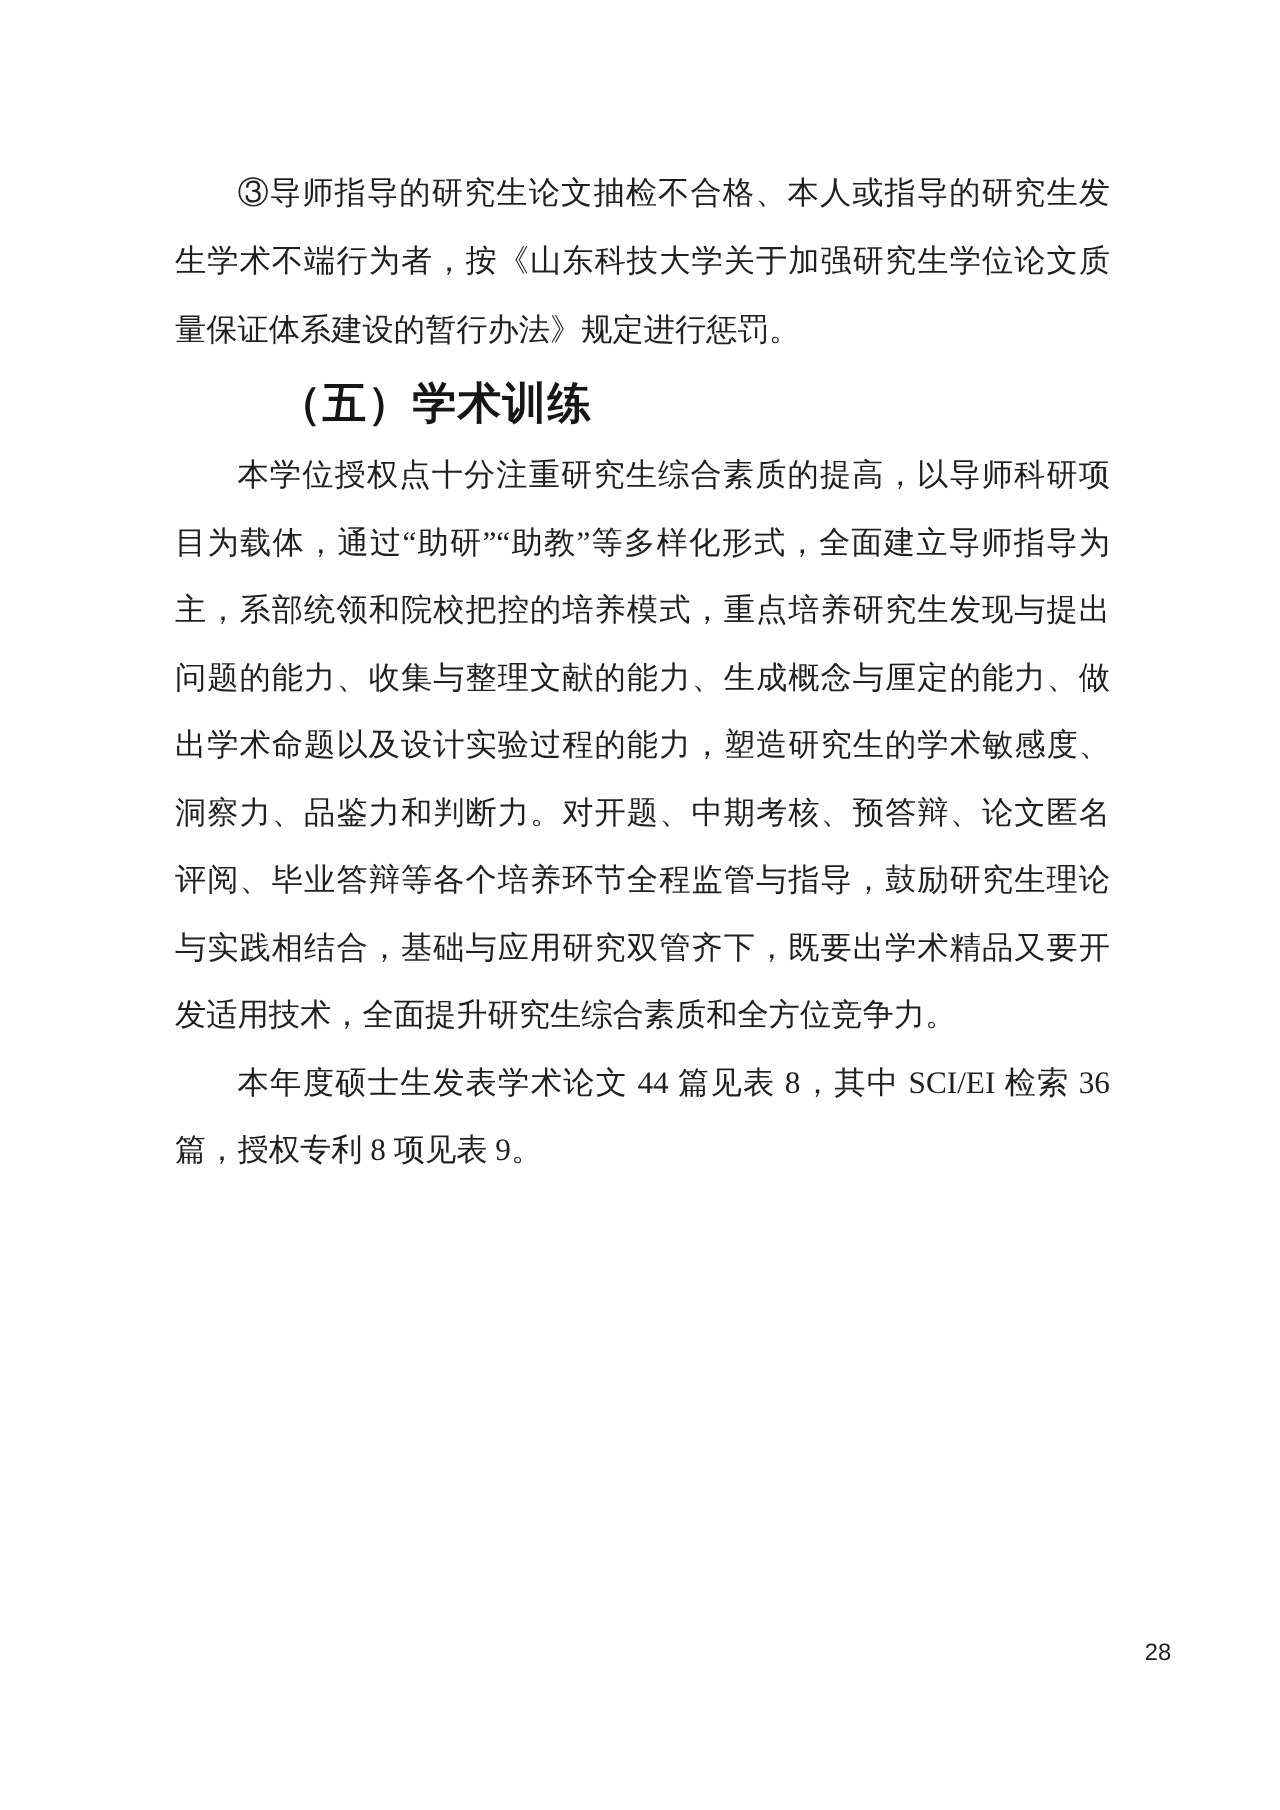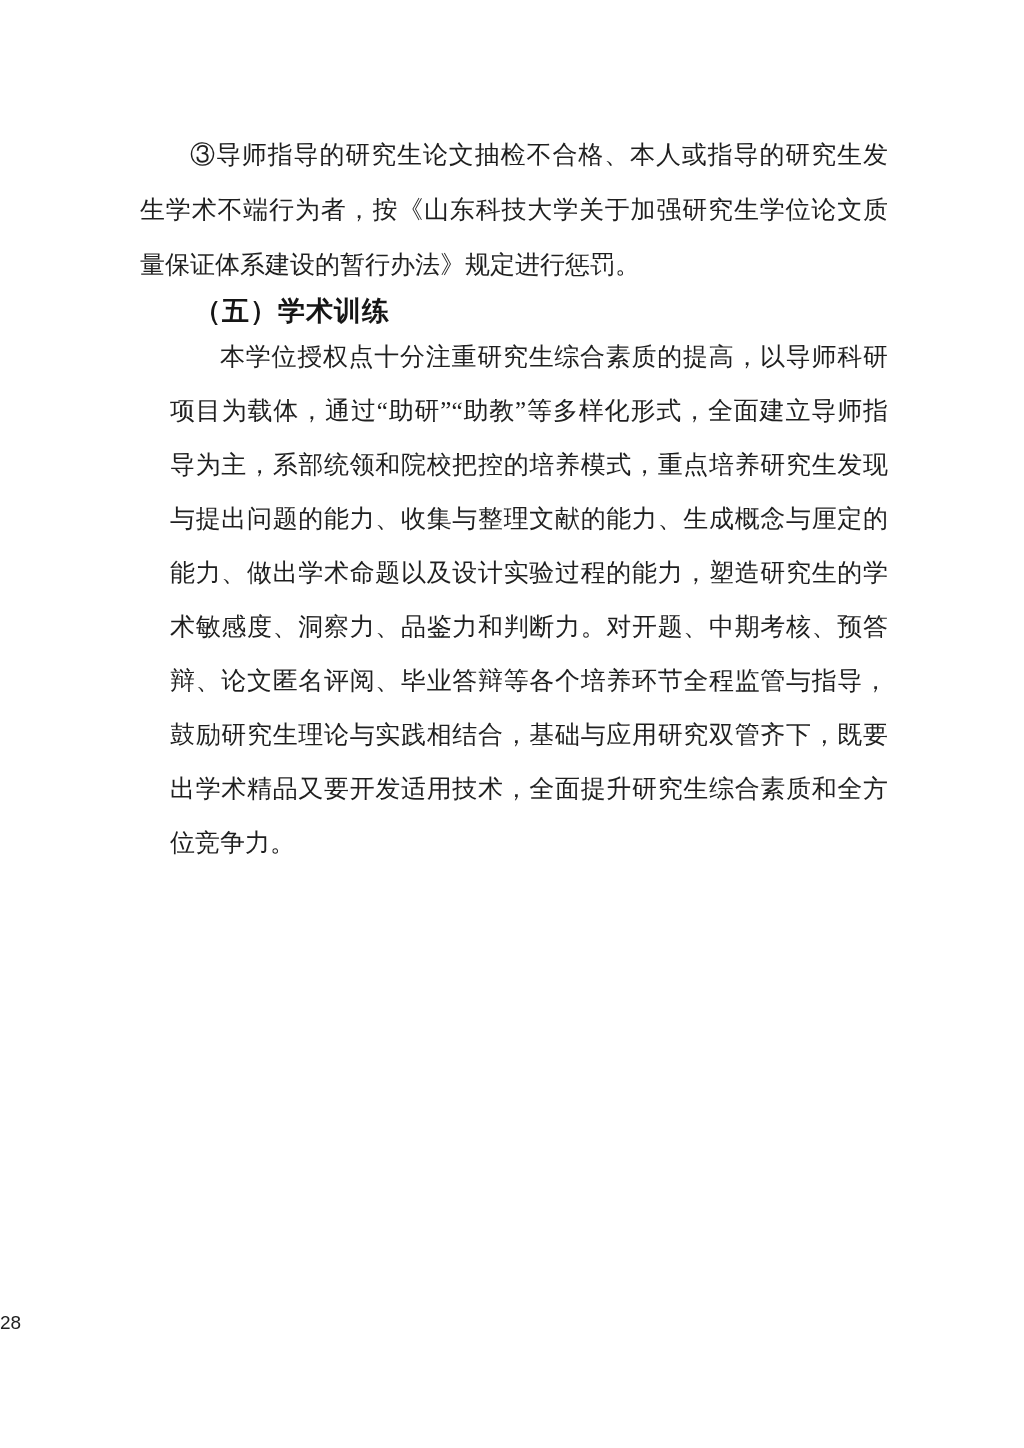--- a/index.html
+++ b/index.html
@@ -23,55 +23,56 @@
     width: 748px;
   }
   .content p.body {
     margin: 0;
     font-size: 25px;
     text-align: justify;
     text-indent: 2em;
     word-break: break-all;
   }
   .sec-a p.body { line-height: 55px; }
-  .sec-b p.body { line-height: 54px; margin-left: 30px; }
+  .sec-b p.body { line-height: 54px; }
   h2.heading {
-    margin: 0;
+    margin: 12px;
     padding: 0;
-    font-size: 27px;
+    font-size: 35px;
     font-weight: bold;
     line-height: 38px;
     text-indent: 2em;
     letter-spacing: 1px;
     color: #161616;
   }
   .page-number {
     position: absolute;
     left: 0;
     right: 0;
     top: 1310px;
-    text-align: left;
+    text-align: right;
     font-size: 19px;
     line-height: 26px;
     font-family: "Liberation Sans", "DejaVu Sans", sans-serif;
     color: #222222;
   }
 </style>
 </head>
 <body>
 
 <div class="page">
   <div class="content">
 
     <div class="sec-a">
       <p class="body">③导师指导的研究生论文抽检不合格、本人或指导的研究生发生学术不端行为者，按《山东科技大学关于加强研究生学位论文质量保证体系建设的暂行办法》规定进行惩罚。</p>
     </div>
 
     <h2 class="heading">（五）学术训练</h2>
 
     <div class="sec-b">
       <p class="body">本学位授权点十分注重研究生综合素质的提高，以导师科研项目为载体，通过“助研”“助教”等多样化形式，全面建立导师指导为主，系部统领和院校把控的培养模式，重点培养研究生发现与提出问题的能力、收集与整理文献的能力、生成概念与厘定的能力、做出学术命题以及设计实验过程的能力，塑造研究生的学术敏感度、洞察力、品鉴力和判断力。对开题、中期考核、预答辩、论文匿名评阅、毕业答辩等各个培养环节全程监管与指导，鼓励研究生理论与实践相结合，基础与应用研究双管齐下，既要出学术精品又要开发适用技术，全面提升研究生综合素质和全方位竞争力。</p>
+      <p class="body">本年度硕士生发表学术论文 44 篇见表 8，其中 SCI/EI 检索 36 篇，授权专利 8 项见表 9。</p>
     </div>
 
   </div>
 
   <div class="page-number">28</div>
 </div>
 
 </body></html>

